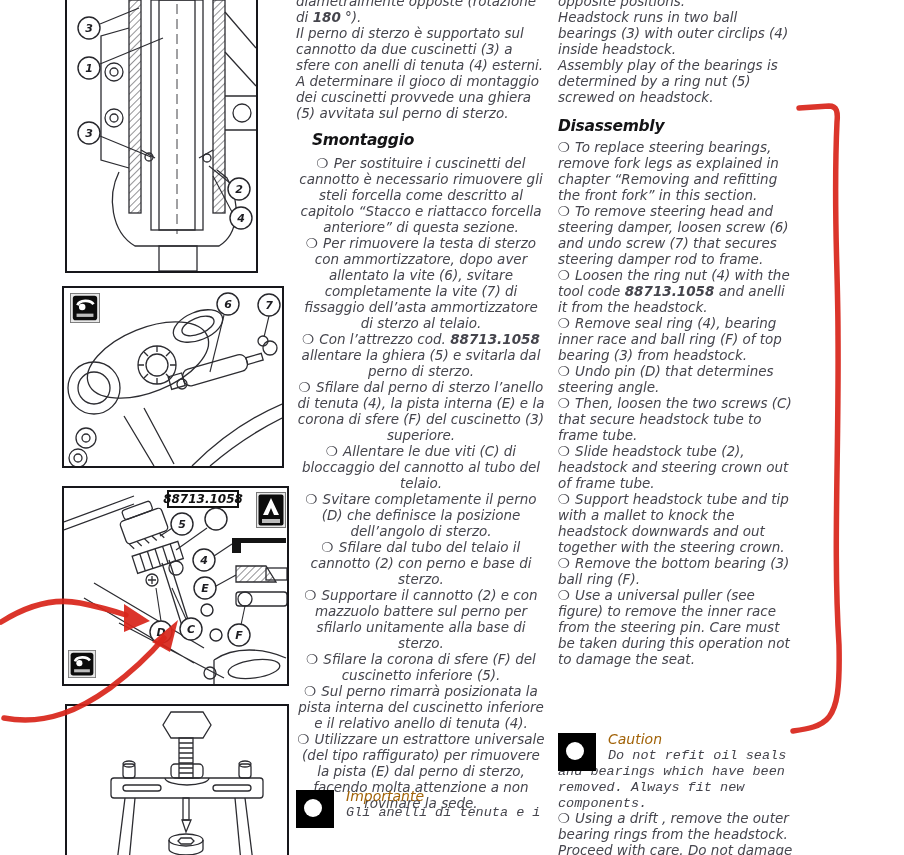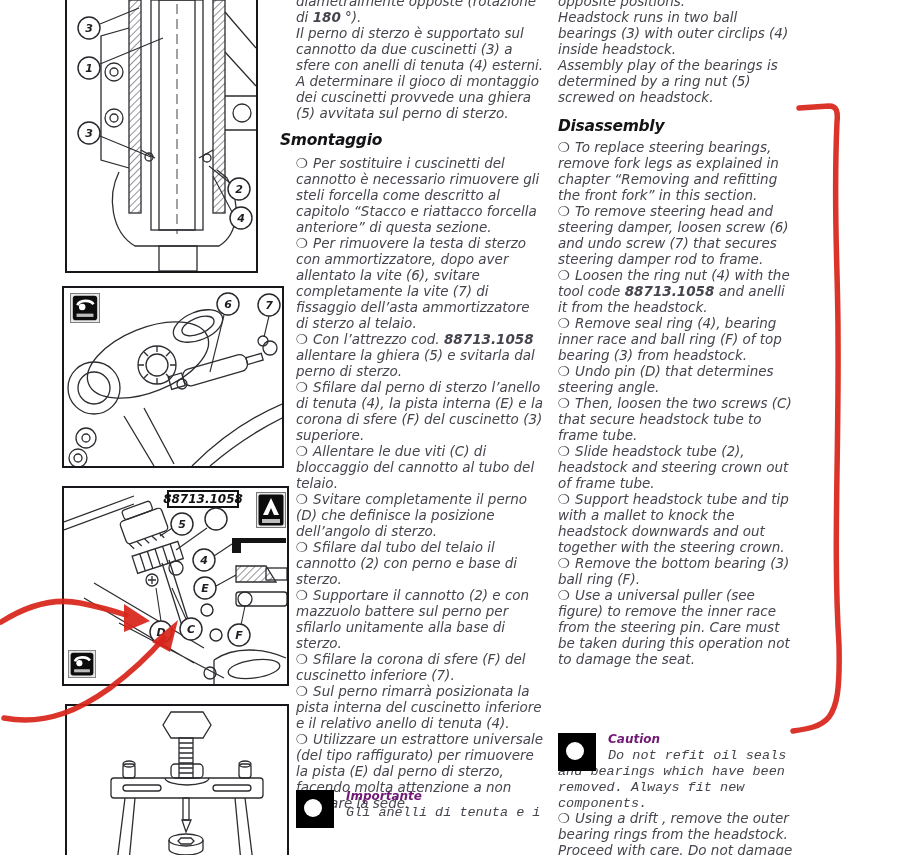--- a/index.html
+++ b/index.html
@@ -16,21 +16,21 @@
   .fig{position:absolute;border:2px solid #17171b;background:#fff;box-sizing:border-box;}
   .fig svg{display:block;}
   .lineart{stroke:#2c2c31;stroke-width:1.3;fill:none;}
   .callout circle{fill:#fff;stroke:#26262b;stroke-width:1.4;}
   .callout text{fill:#1d1d22;font-size:11px;font-weight:bold;font-style:italic;
                 text-anchor:middle;stroke:none;}
   .leader{stroke:#2c2c31;stroke-width:1.1;fill:none;}
   
   .note{position:absolute;}
   .note .note-icon{position:absolute;left:0;top:2px;}
-  .note .note-title{margin-left:50px;font-weight:bold;color:#701a75;font-size:12px;line-height:17px;}
+  .note .note-title{margin-left:50px;font-weight:normal;color:#a16207;font-size:14px;line-height:17px;}
   .note .note-text{text-indent:50px;font-family:Liberation Mono, monospace;}
   
   .red-overlay{position:absolute;left:0;top:0;z-index:6;pointer-events:none;}
   .redline{stroke:#d8261b;stroke-width:5.5;fill:none;stroke-linecap:round;stroke-linejoin:round;opacity:.93;}
   .redfill{fill:#d8261b;opacity:.93;}
   .toollabel{font-size:12px;font-weight:bold;font-style:italic;fill:#111;text-anchor:middle;}
   .toolbox{fill:#fff;stroke:#111;stroke-width:2;}
   .dark{fill:#141414;stroke:none;}
 </style>
 </head>
@@ -229,33 +229,33 @@
     </svg>
   </div>
 
   <div class="doc abs" style="left:296px;top:-7px;width:250px;">
 
   <p class="line"><span><span>diametralmente opposte (rotazione di </span><b>180</b><span> °).</span></span></p>
       <p class="line"><span><span>Il perno di sterzo è supportato sul cannotto da due cuscinetti (3) a sfere con anelli di tenuta (4) esterni.</span></span></p>
       <p class="line"><span><span>A determinare il gioco di montaggio dei cuscinetti provvede una ghiera (5) avvitata sul perno di sterzo.</span></span></p>
     </div>
 
-  <div class="heading abs" style="left:280px;top:131px;text-align:center;">Smontaggio</div>
-
-  <div class="doc abs" style="left:296px;top:155px;width:250px;">
+  <div class="heading abs" style="left:312px;top:131px;text-align:center;">Smontaggio</div>
+
+  <div class="doc abs" style="left:296px;top:155px;width:250px;text-align:center;">
 
   <p class="li"><span class="bullet">❍</span><span><span>Per sostituire i cuscinetti del cannotto è necessario rimuovere gli steli forcella come descritto al capitolo “Stacco e riattacco forcella anteriore” di questa sezione.</span></span></p>
       <p class="li"><span class="bullet">❍</span><span><span>Per rimuovere la testa di sterzo con ammortizzatore, dopo aver allentato la vite (6), svitare completamente la vite (7) di fissaggio dell’asta ammortizzatore di sterzo al telaio.</span></span></p>
       <p class="li"><span class="bullet">❍</span><span><span>Con l’attrezzo cod. </span><b>88713.1058</b><span> allentare la ghiera (5) e svitarla dal perno di sterzo.</span></span></p>
       <p class="li"><span class="bullet">❍</span><span><span>Sfilare dal perno di sterzo l’anello di tenuta (4), la pista interna (E) e la corona di sfere (F) del cuscinetto (3) superiore.</span></span></p>
       <p class="li"><span class="bullet">❍</span><span><span>Allentare le due viti (C) di bloccaggio del cannotto al tubo del telaio.</span></span></p>
       <p class="li"><span class="bullet">❍</span><span><span>Svitare completamente il perno (D) che definisce la posizione dell’angolo di sterzo.</span></span></p>
       <p class="li"><span class="bullet">❍</span><span><span>Sfilare dal tubo del telaio il cannotto (2) con perno e base di sterzo.</span></span></p>
       <p class="li"><span class="bullet">❍</span><span><span>Supportare il cannotto (2) e con mazzuolo battere sul perno per sfilarlo unitamente alla base di sterzo.</span></span></p>
-      <p class="li"><span class="bullet">❍</span><span><span>Sfilare la corona di sfere (F) del cuscinetto inferiore (7).</span></span></p>
+      <p class="li"><span class="bullet">❍</span><span><span>Sfilare la corona di sfere (F) del cuscinetto inferiore (5).</span></span></p>
       <p class="li"><span class="bullet">❍</span><span><span>Sul perno rimarrà posizionata la pista interna del cuscinetto inferiore e il relativo anello di tenuta (4).</span></span></p>
       <p class="li"><span class="bullet">❍</span><span><span>Utilizzare un estrattore universale (del tipo raffigurato) per rimuovere la pista (E) dal perno di sterzo, facendo molta attenzione a non rovinare la sede.</span></span></p>
     </div>
 
   <div class="note doc" style="left:296px;top:788px;width:250px;">
     <svg class="note-icon" width="38" height="38">
       <rect width="38" height="38" fill="#000"></rect>
         <circle cx="17" cy="18" r="9" fill="#fff"></circle>
     </svg>
     <div class="note-title">Importante</div>

